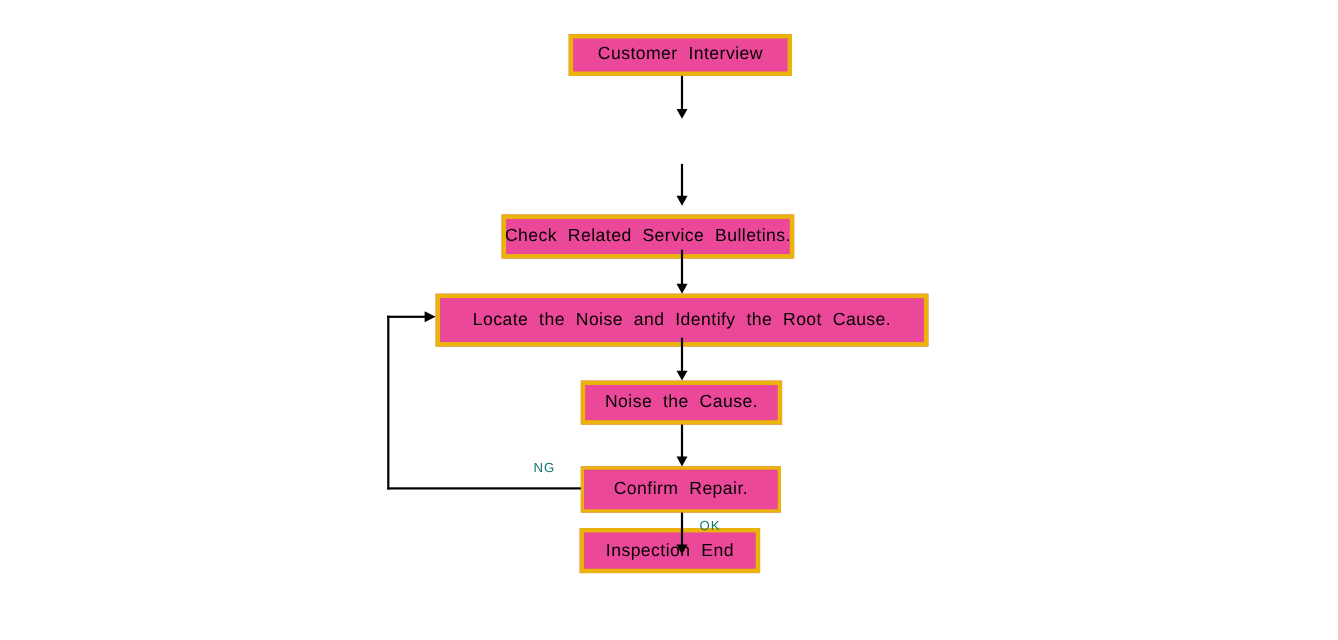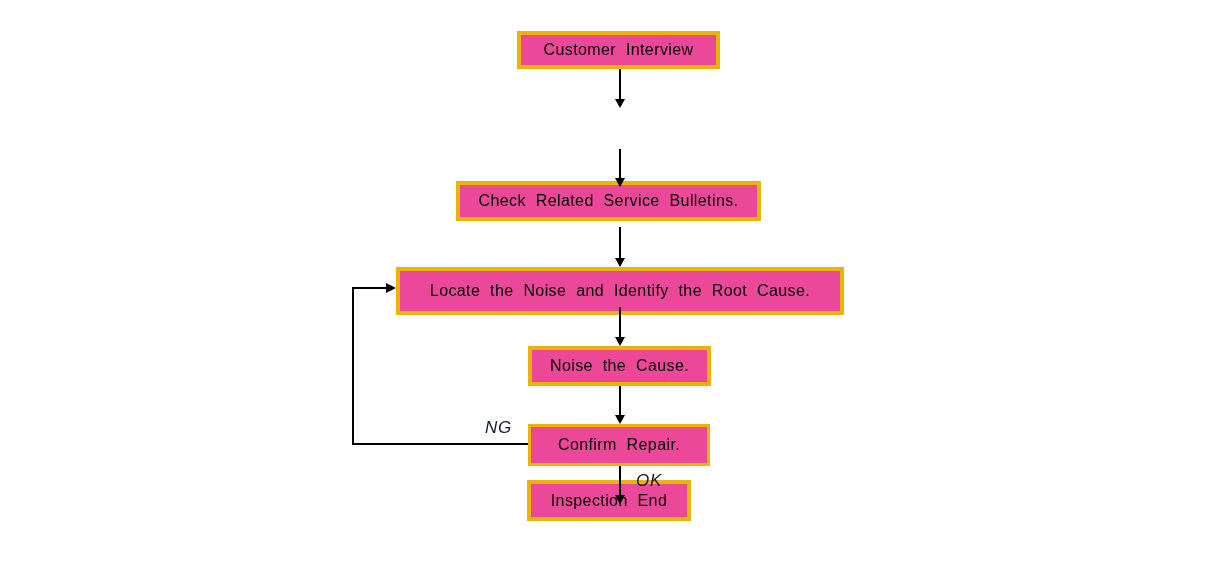--- a/index.html
+++ b/index.html
@@ -25,21 +25,21 @@
     font-size: 16px;
     letter-spacing: 0.4px;
     word-spacing: 5px;
     white-space: nowrap;
     text-align: center;
   }
   .node.thick { border-width: 3px; align-items: center; }
 
   .n0 { left: 517px; top: 31px;  width: 203px; height: 38px; }
   .n1 { left: 440px; top: 109px; width: 360px; height: 40px; }
-  .n2 { left: 456px; top: 181px; width: 305px; height: 40px; }
+  .n2 { left: 456px; top: 195px; width: 266px; height: 40px; }
   .n3 { left: 396px; top: 267px; width: 448px; height: 48px; }
   .n4 { left: 528px; top: 346px; width: 183px; height: 40px; }
   .n5 { left: 528px; top: 424px; width: 182px; height: 42px; }
   .n6 { left: 527px; top: 480px; width: 164px; height: 41px; }
 
   .vline {
     position: absolute;
     width: 2px;
     background: #000000;
   }
@@ -58,25 +58,24 @@
   .head-right {
     position: absolute;
     width: 0; height: 0;
     border-top: 5px solid transparent;
     border-bottom: 5px solid transparent;
     border-left: 10px solid #000000;
   }
 
   .edge-label {
     position: absolute;
-    font-size: 17px;
+    font-size: 12px;
     letter-spacing: 0.8px;
-    color: #0f172a;
+    color: #0f766e;
     white-space: nowrap;
-    font-style: italic;
   }
   .lbl-ng { left: 485px; top: 418px; }
   .lbl-ok { left: 636px; top: 471px; }
 </style>
 </head>
 <body>
 
 <div class="canvas">
 
   <div class="node n0">

